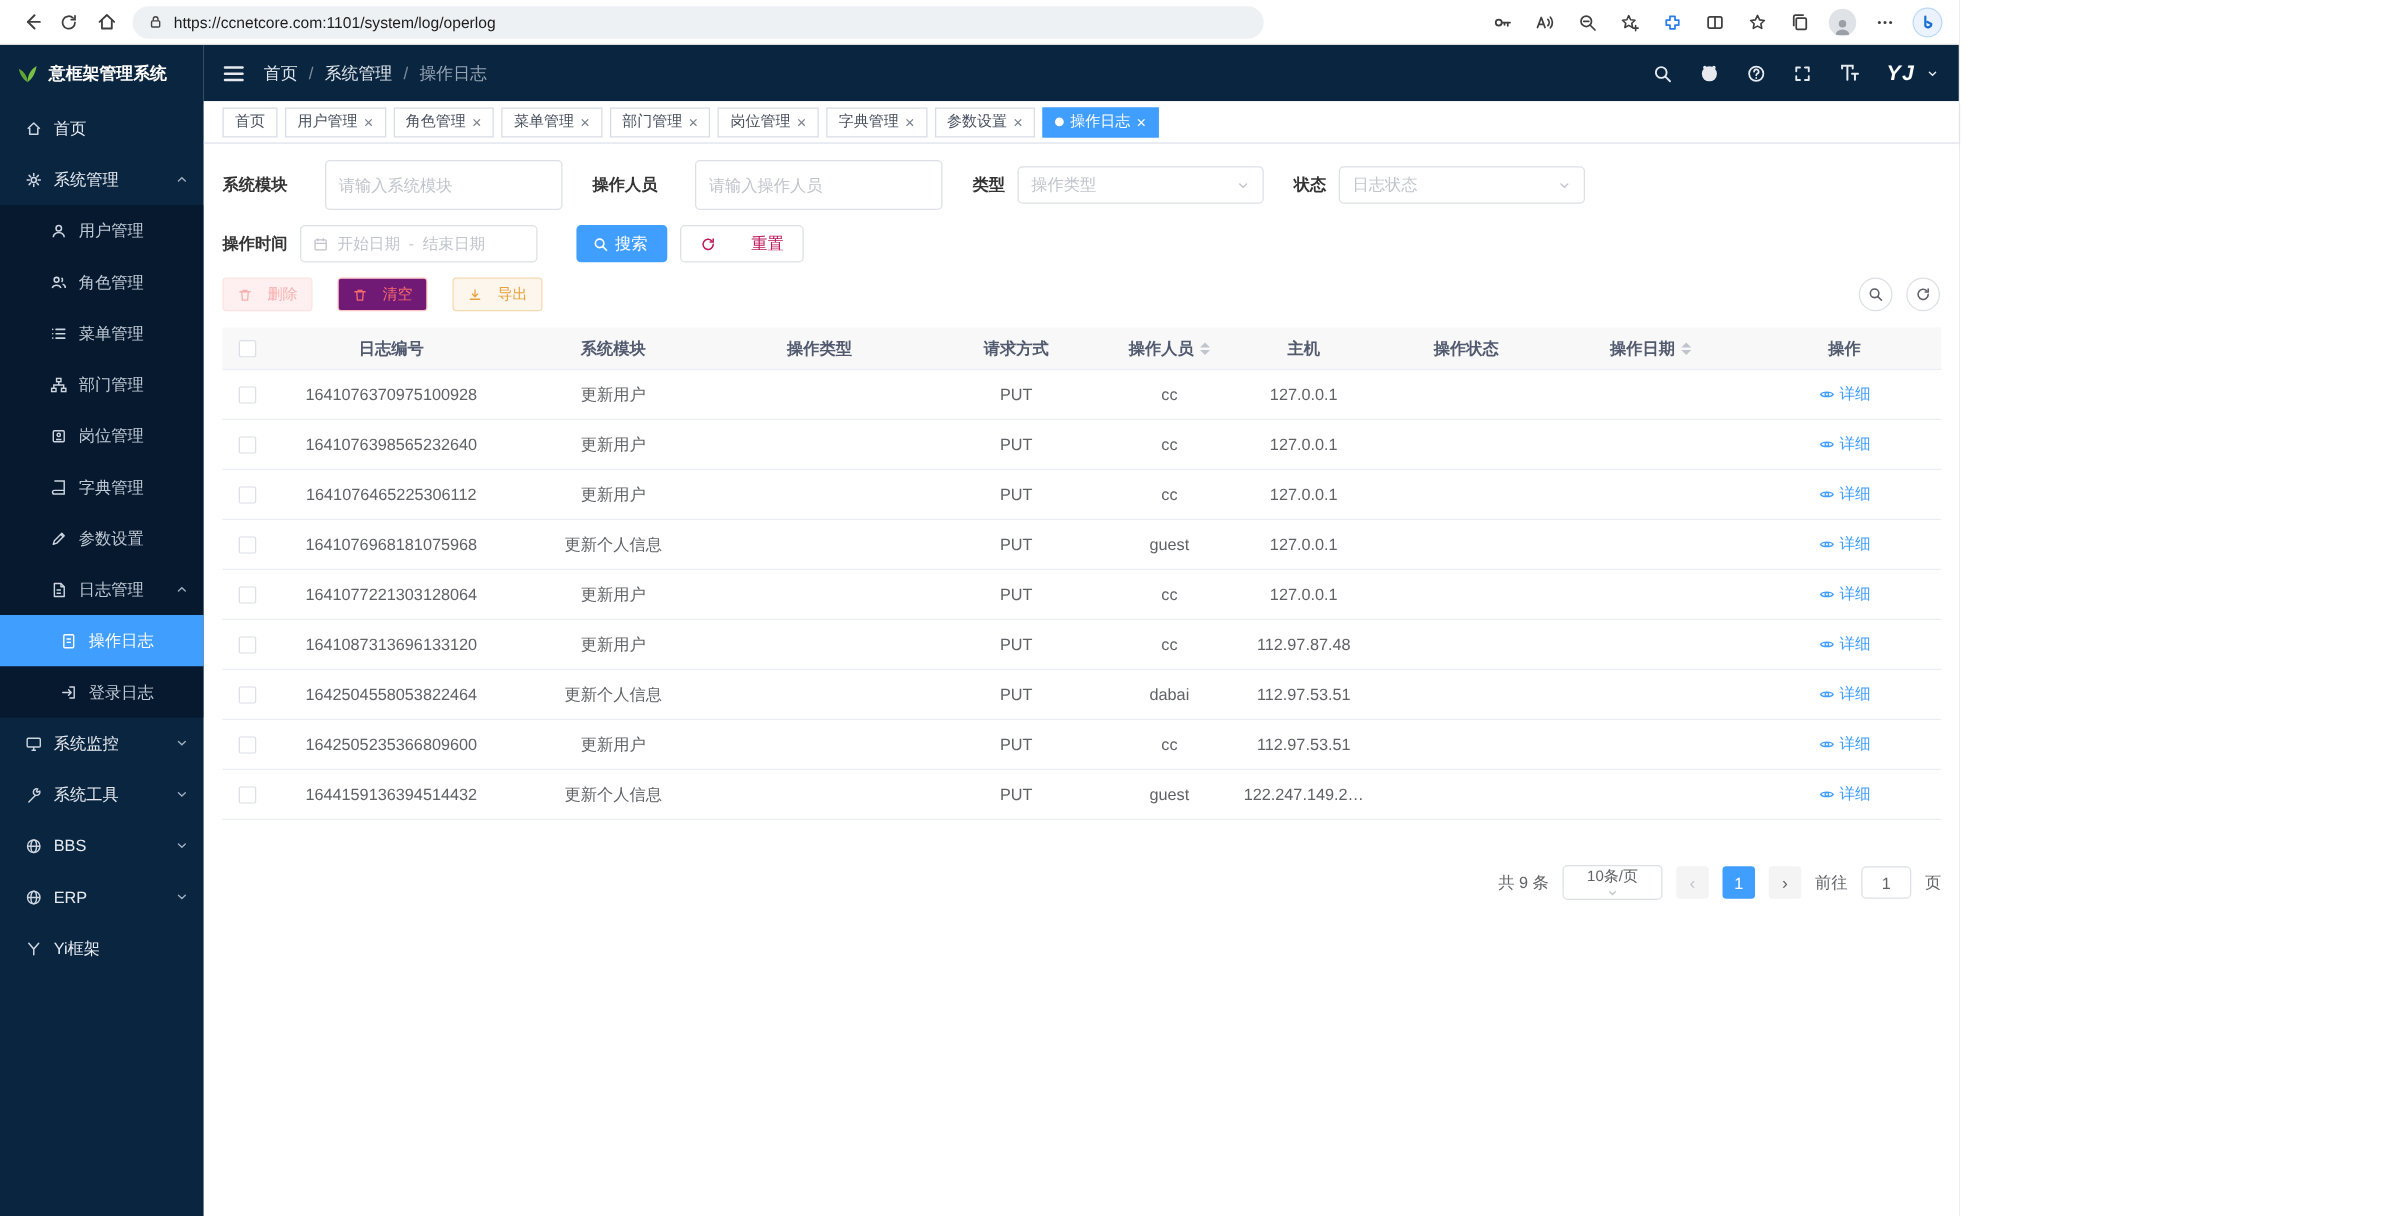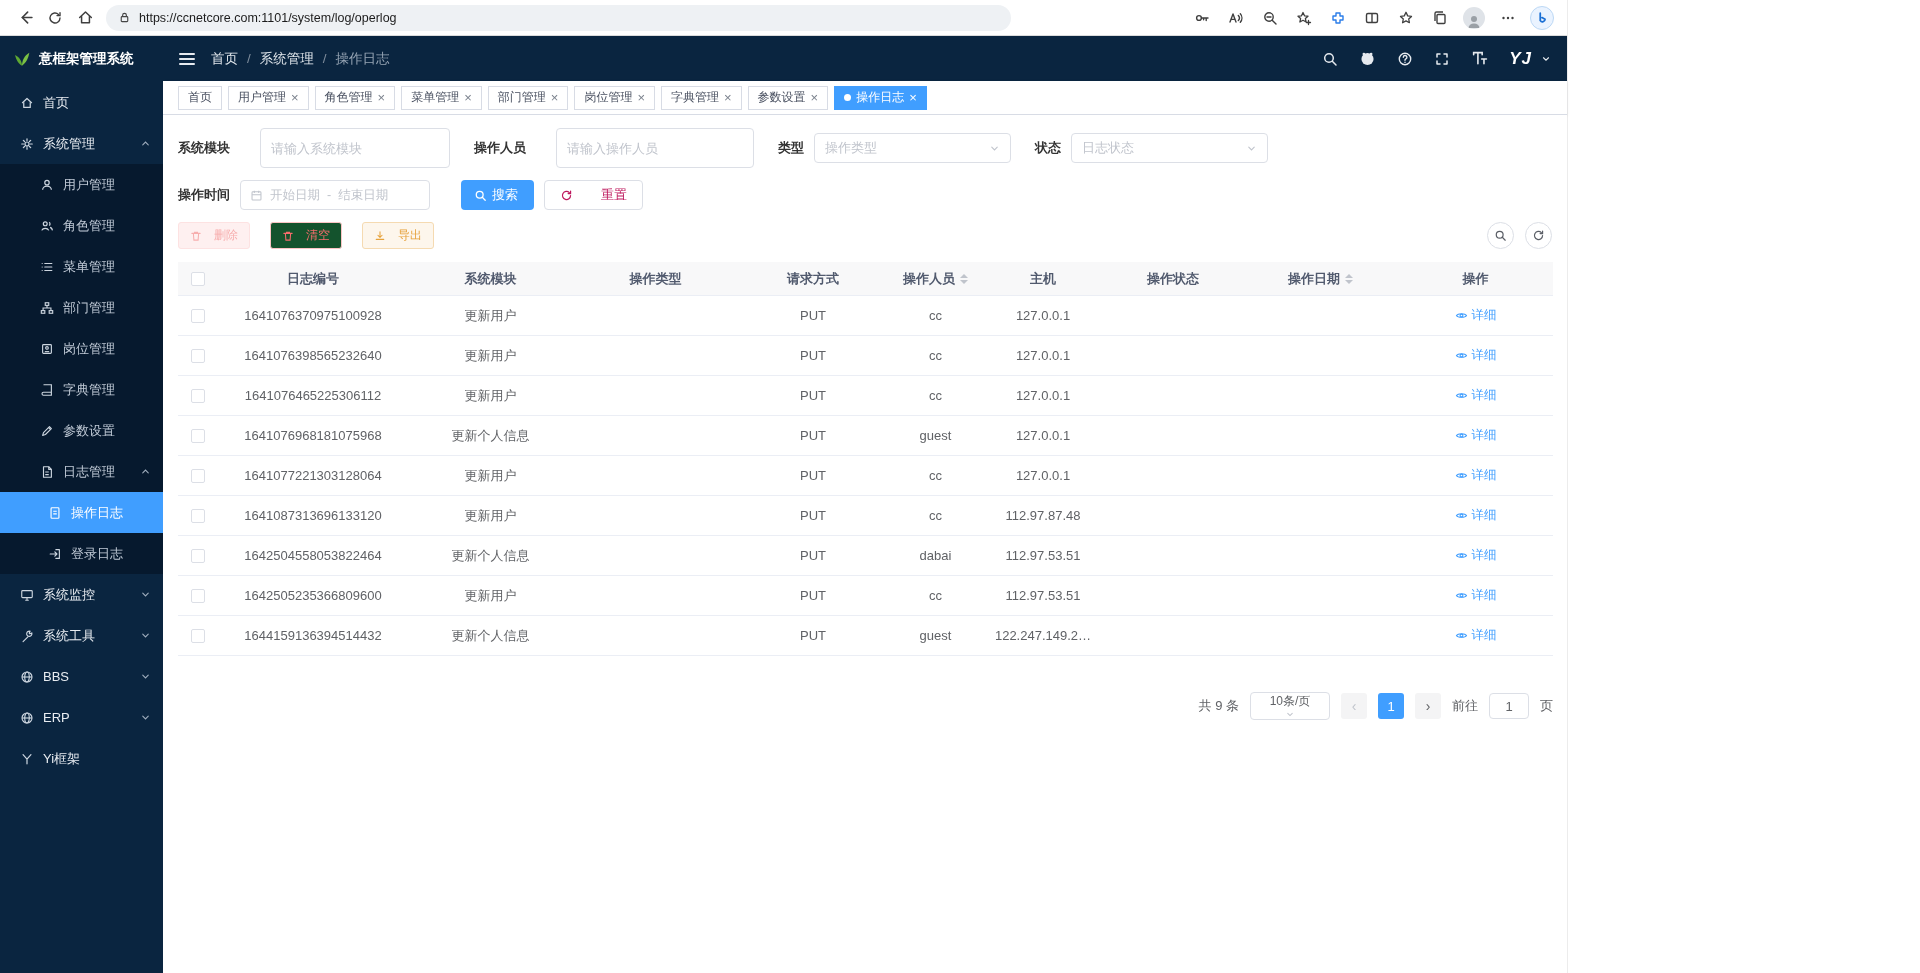--- a/index.html
+++ b/index.html
@@ -61,21 +61,21 @@
 .finput.w2{width:198px;}
 .finput::placeholder{color:#c0c4cc;}
 .fselect{width:197px;height:30px;border:1px solid #dcdfe6;border-radius:4px;display:flex;align-items:center;justify-content:space-between;padding:0 10px;font-size:13px;color:#c0c4cc;cursor:pointer;background:#fff;}
 .fselect .chev{color:#c0c4cc;}
 .daterange{width:190px;height:30px;border:1px solid #dcdfe6;border-radius:4px;display:flex;align-items:center;gap:7px;padding:0 9px;font-size:12.5px;color:#c0c4cc;background:#fff;}
 .btn{height:30px;border-radius:4px;font-size:13px;display:inline-flex;align-items:center;gap:5px;padding:0 15px;border:1px solid transparent;cursor:pointer;background:#fff;}
 .btn-primary{background:#409eff;color:#fff;padding-left:12px;}
 .btn-plain{border-color:#dcdfe6;color:#be185d;gap:28px;}
 .btn-sm{height:27px;font-size:12px;padding:0 11px;border-radius:3px;gap:12px;}
 .btn-del{background:#fef0f0;border-color:#fde2e2;color:#f7aeae;cursor:not-allowed;}
-.btn-danger{background:#14532d;border-color:#fbc4c4;color:#f56c6c;}
+.btn-danger{background:#701a75;border-color:#fbc4c4;color:#f56c6c;}
 .btn-warning{background:#fdf6ec;border-color:#f5dab1;color:#e6a23c;}
 .toolbar{display:flex;align-items:center;gap:20px;margin-top:4px;}
 .toolbar-right{margin-left:auto;display:flex;align-items:center;gap:11px;}
 .circle-btn{width:27px;height:27px;border-radius:50%;border:1px solid #dcdfe6;background:#fff;display:flex;align-items:center;justify-content:center;color:#5a5e66;cursor:pointer;}
 
 
 .table{margin-top:13px;width:1375px;}
 .thead{display:flex;align-items:center;background:#f8f8f9;height:34px;font-size:13px;font-weight:bold;color:#515a6e;border-bottom:1px solid #ebeef5;}
 .tr{display:flex;align-items:center;height:40px;border-bottom:1px solid #ebeef5;font-size:13px;color:#606266;background:#fff;}
 .th,.td{display:flex;align-items:center;justify-content:center;text-align:center;overflow:hidden;white-space:nowrap;}

